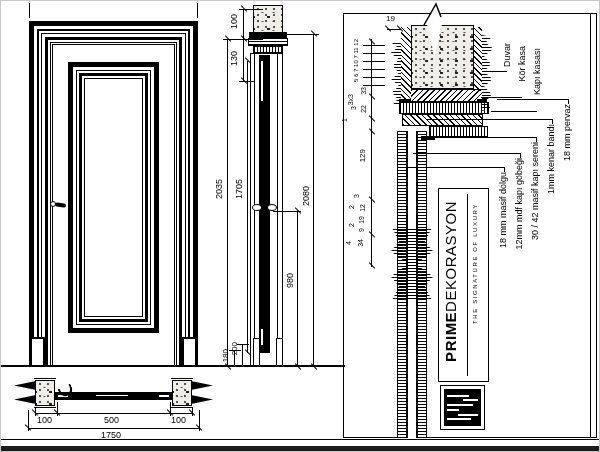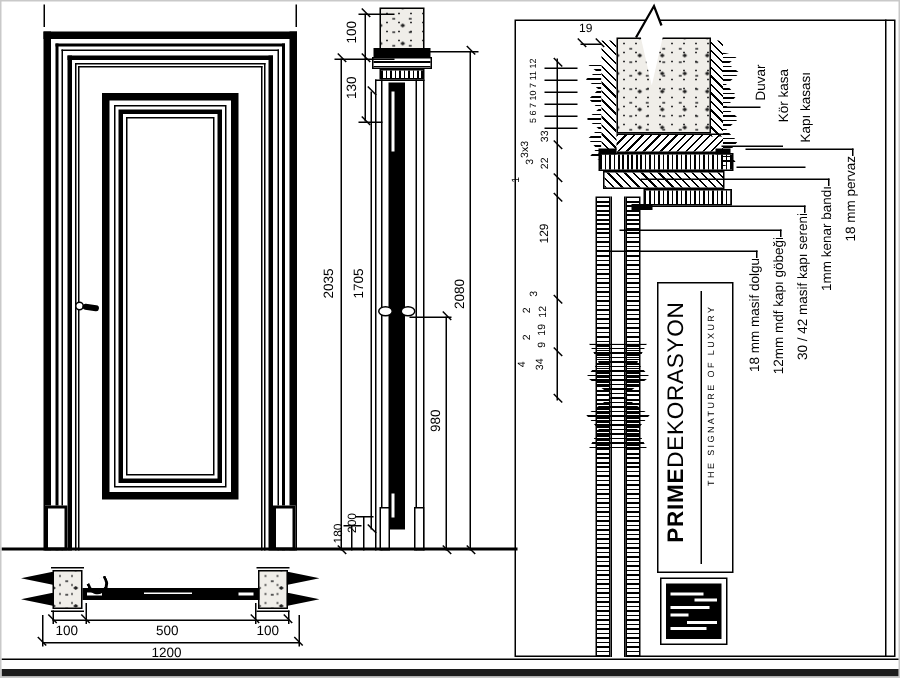--- a/index.html
+++ b/index.html
@@ -146,21 +146,21 @@
     <div class="tk" style="left:30px;top:411px"></div>
     <div class="tk" style="left:52px;top:411px"></div>
     <div class="tk" style="left:165px;top:411px"></div>
     <div class="tk" style="left:187px;top:411px"></div>
     <div class="ht" style="left:36px;top:415px">100</div>
     <div class="ht" style="left:103px;top:415px">500</div>
     <div class="ht" style="left:170px;top:415px">100</div>
     <div class="ln" style="left:27px;top:427px;width:172px;height:1px"></div>
     <div class="tk" style="left:23px;top:426px"></div>
     <div class="tk" style="left:194px;top:426px"></div>
-    <div class="ht" style="left:100px;top:430px">1200</div>
+    <div class="ht" style="left:100px;top:430px">1750</div>
   </div>
 
   <div class="ln" style="left:0;top:364px;width:344px;height:2px"></div>
   <div class="ln" style="left:0;top:438px;width:600px;height:1px"></div>
   <div class="a" style="left:0;top:445px;width:600px;height:5px;background:#1c1c1c"></div>
 
   <div class="g">
     <div class="a" style="left:342px;top:12px;width:254px;height:425px;border:1.5px solid #000"></div>
     <div class="ln" style="left:589px;top:12px;width:1px;height:425px"></div>
 

